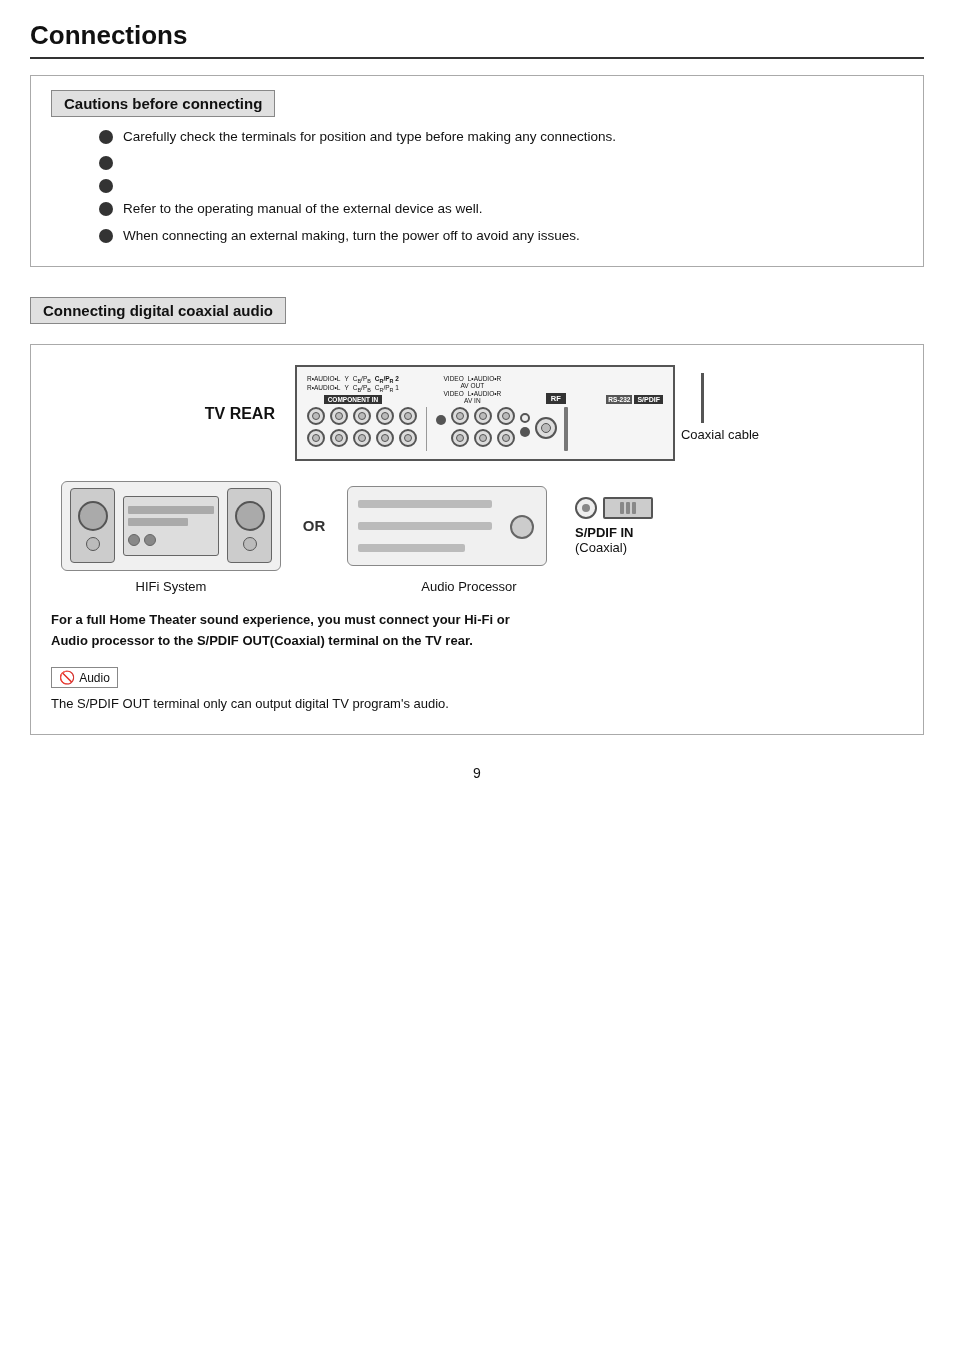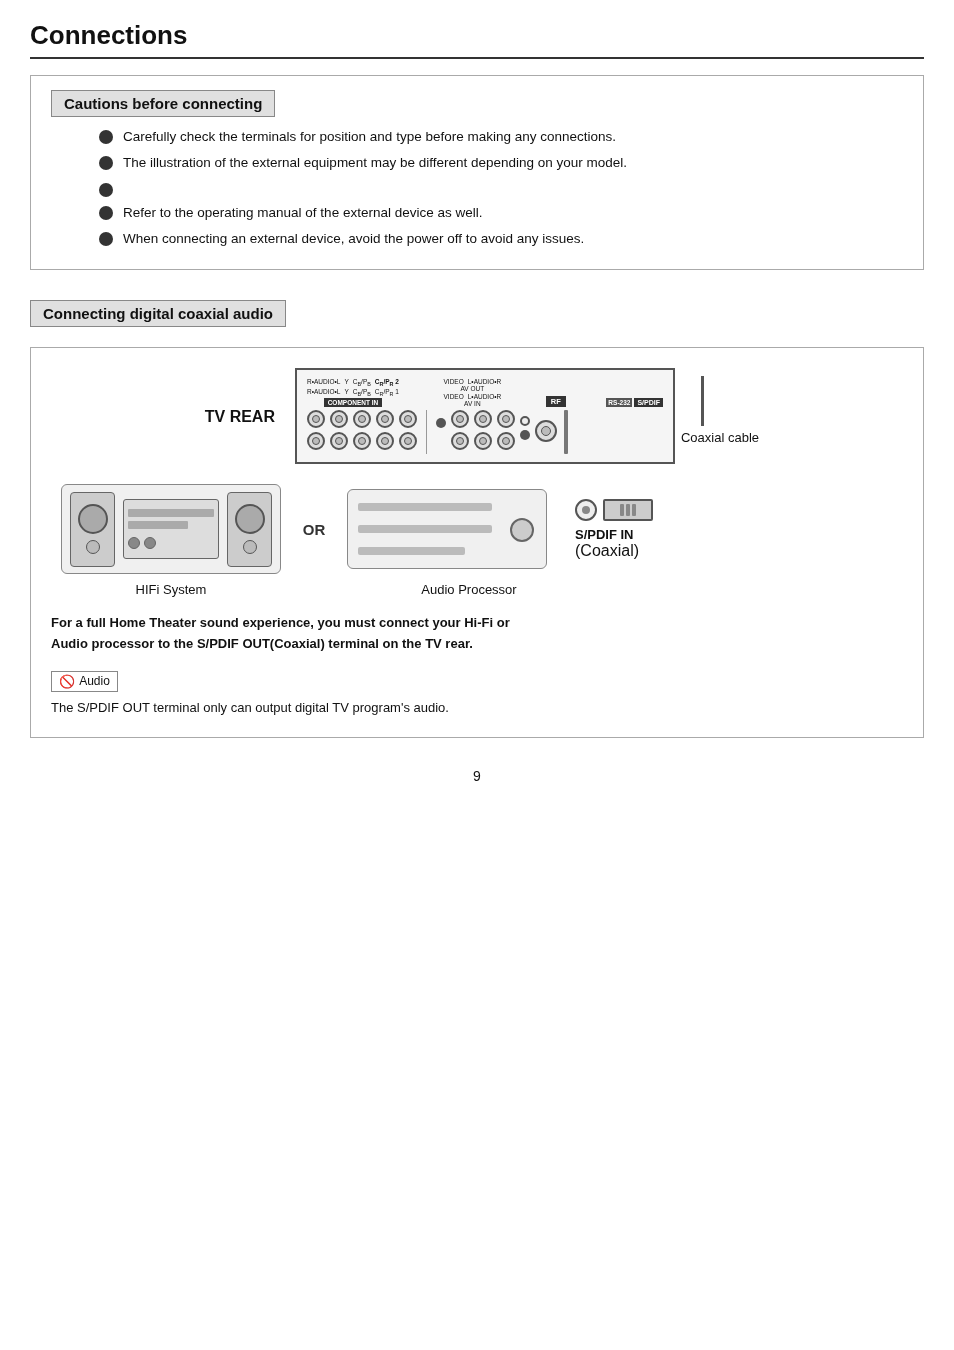--- a/index.html
+++ b/index.html
@@ -271,32 +271,31 @@
 
 <div class="cautions-box">
   <div class="section-header">Cautions before connecting</div>
   <ul>
     <li>
       <span class="bullet"></span>
       <span>Carefully check the terminals for position and type before making any connections.</span>
     </li>
     <li>
       <span class="bullet"></span>
-      <span>The illustration of the external equipment may be different depending on your model.</span>
     </li>
     <li>
       <span class="bullet"></span>
     </li>
     <li>
       <span class="bullet"></span>
       <span>Refer to the operating manual of the external device as well.</span>
     </li>
     <li>
       <span class="bullet"></span>
-      <span>When connecting an external device, avoid the power off to avoid any issues.</span>
+      <span>When connecting an external making, turn the power off to avoid any issues.</span>
     </li>
   </ul>
 </div>
 
 <div class="connecting-section">
   <div class="section-header">Connecting digital coaxial audio</div>
 
   <div class="diagram-box">
 
     <div class="tv-rear-area">
@@ -474,21 +473,21 @@
             <div class="spdif-inner"></div>
           </div>
 
           <div class="spdif-block">
             <div class="spdif-pin"></div>
             <div class="spdif-pin"></div>
             <div class="spdif-pin"></div>
           </div>
         </div>
         <div style="font-size:13px; font-weight:bold; margin-top:2px;">S/PDIF IN</div>
-        <div style="font-size:16px;">(Coaxial)</div>
+        <div style="font-size:13px;">(Coaxial)</div>
       </div>
 
     </div>
 
     <div class="devices-labels" style="padding-left:10px; margin-top:8px;">
       <div class="device-label hifi-label">HIFi  System</div>
       <div style="width:48px;"></div>
       <div class="device-label processor-label">Audio  Processor</div>
     </div>
 

